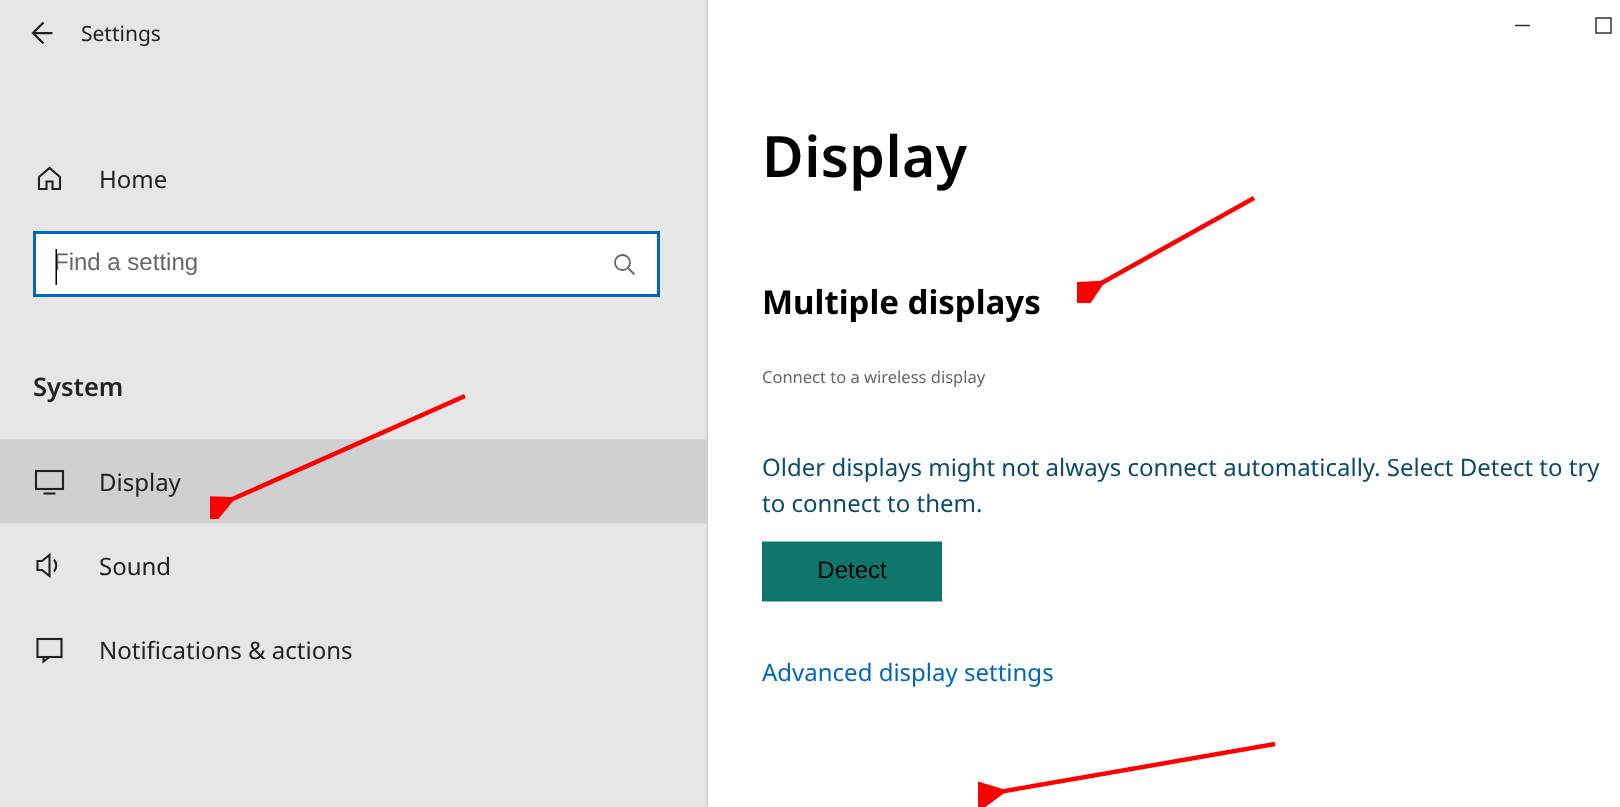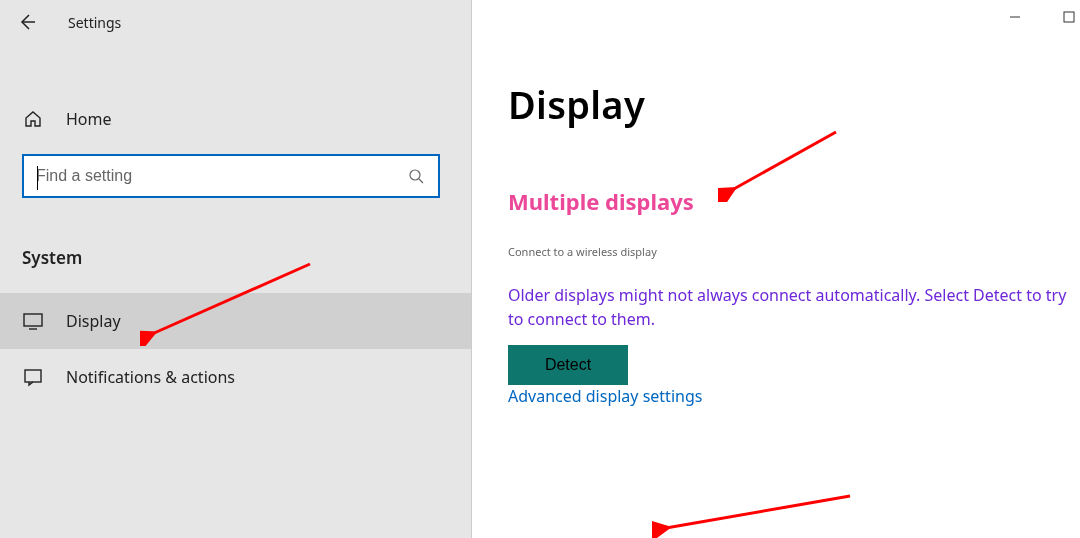--- a/index.html
+++ b/index.html
@@ -3,21 +3,21 @@
   <meta charset="utf-8">
   <style>
     * { margin: 0; padding: 0; box-sizing: border-box; }
     body { font-family: "Segoe UI", -apple-system, system-ui, sans-serif; background: #fff; width: 1080px; height: 538px; overflow: hidden; position: relative; }
 
     .sidebar {
       position: absolute; left: 0; top: 0; width: 472px; height: 538px;
       background: #e6e6e6; border-right: 1px solid #ccc; padding-top: 0;
     }
     .titlebar {
-      display: flex; align-items: center; height: 44px; padding-left: 18px; gap: 32px;
+      display: flex; align-items: center; height: 44px; padding-left: 18px; gap: 18px;
     }
     .back-arrow { width: 18px; height: 18px; display: flex; align-items: center; justify-content: center; cursor: pointer; }
     .titlebar-title { font-size: 14px; color: #222; }
 
     .home-row {
       display: flex; align-items: center; height: 50px; padding-left: 22px; gap: 22px; margin-top: 50px; cursor: pointer; text-align: center;
     }
 
     .search-wrap { padding: 10px 22px 0 22px; }
     .search-box {
@@ -46,29 +46,29 @@
 
     .content {
       position: absolute; left: 472px; top: 0; right: 0; height: 538px; padding: 0 0 0 36px; background: #fff;
     }
     .window-controls {
       position: absolute; top: 8px; right: 0; display: flex; gap: 36px; padding-right: 2px;
     }
     .win-ctrl { width: 18px; height: 18px; display: flex; align-items: center; justify-content: center; cursor: pointer;}
 
     .page-title { font-size: 38px; font-weight: 600; color: #000; margin-top: 78px; letter-spacing: 0.3px; }
-    .sub-title { font-size: 22px; color: #ec4899; margin-top: 56px; }
+    .sub-title { font-size: 22px; color: #000000; margin-top: 56px; }
     .link-gray { font-size: 11px; color: #666; margin-top: 28px; cursor: pointer; }
-    .body-text { font-size: 16px; color: #6d28d9; margin-top: 24px; line-height: 1.5; padding-right: 0; }
+    .body-text { font-size: 16px; color: #0c4a6e; margin-top: 40px; line-height: 1.5; padding-right: 0; }
     .btn {
       display: inline-flex; align-items: center; justify-content: center;
       min-width: 120px; height: 40px; background: #0f766e; border: none;
       font-size: 16px; color: #000; margin-top: 14px; cursor: pointer; padding: 0 18px;
     }
-    .link-blue { font-size: 16px; color: #0067c0; cursor: pointer; }
+    .link-blue { font-size: 16px; color: #0067c0; margin-top: 36px; cursor: pointer; }
     .link-blue + .link-blue { margin-top: 30px; }
 
     .annotation-arrow { position: absolute; pointer-events: none; }
     .annotation-arrow line { stroke: #ff0000; stroke-width: 3; }
     .annotation-arrow polygon { fill: #ff0000; }
   </style>
 </head>
 <body>
 
 <div class="sidebar">
@@ -110,20 +110,29 @@
   <div class="nav-item active">
     <span class="nav-icon">
       <svg width="22" height="22" viewBox="0 0 22 22">
           <rect x="2" y="4" width="18" height="12" stroke="#222" stroke-width="1.4" fill="none"></rect>
           <path d="M7 19 H15" stroke="#222" stroke-width="1.4"></path>
         </svg>
     </span>
     <span class="nav-label">Display</span>
   </div>
 
+  <div class="nav-item">
+    <span class="nav-icon">
+      <svg width="22" height="22" viewBox="0 0 22 22">
+          <path d="M3 8 H6 L11 4 V18 L6 14 H3 Z" stroke="#222" stroke-width="1.4" fill="none"></path>
+          <path d="M14 7 Q17 11 14 15" stroke="#222" stroke-width="1.4" fill="none"></path>
+        </svg>
+    </span>
+    <span class="nav-label">Sound</span>
+  </div>
 
   <div class="nav-item">
     <span class="nav-icon">
       <svg width="22" height="22" viewBox="0 0 22 22">
           <rect x="3" y="4" width="16" height="12" stroke="#222" stroke-width="1.4" fill="none"></rect>
           <path d="M7 16 L7 19 L11 16" stroke="#222" stroke-width="1.4" fill="none"></path>
         </svg>
     </span>
     <span class="nav-label">Notifications &amp; actions</span>
   </div>

